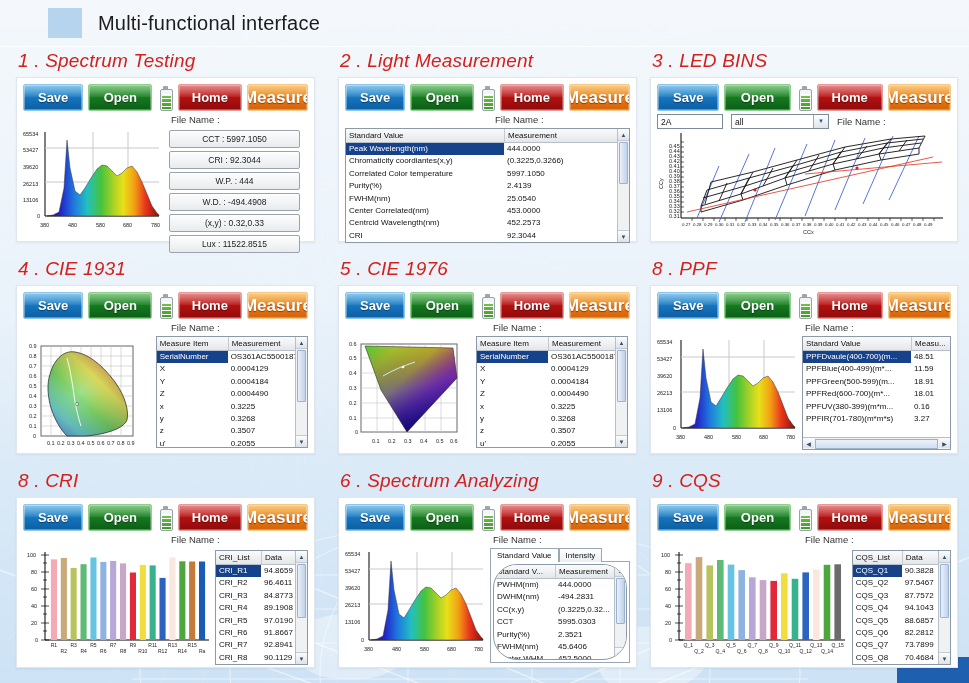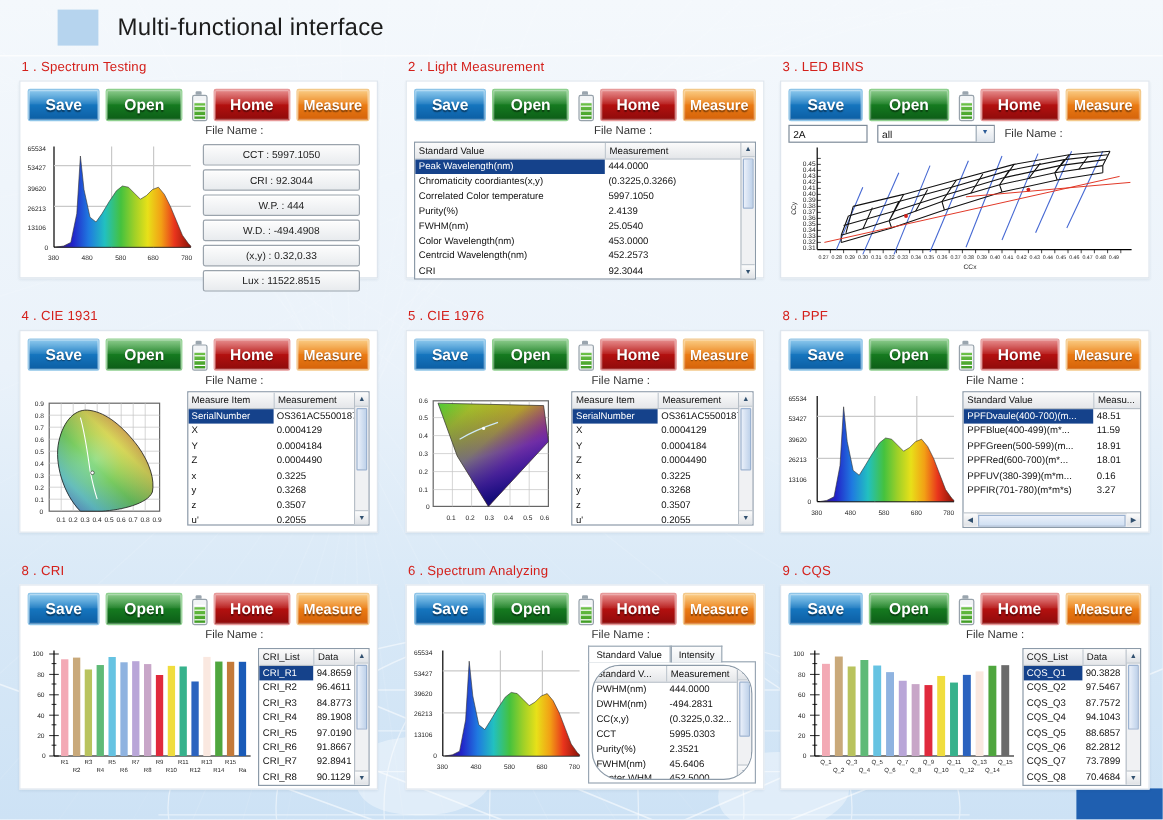--- a/index.html
+++ b/index.html
@@ -28,22 +28,22 @@
   .grid{position:absolute;left:0;top:50px;width:969px;z-index:4;}
   .row{display:flex;}
   .cell{position:relative;}
   .cell.c1{width:322px;padding-left:16px;}
   .cell.c2{width:312px;}
   .cell.c3{width:316px;}
   .row1 .cell{height:196px;}
   .row2 .cell{height:200px;}
   .row3 .cell{height:205px;}
 
-  .panel-title{font-size:11px;color:#d4201b;font-weight:normal;margin:0 0 5px 2px;
-               letter-spacing:.2px;white-space:nowrap;}
+  .panel-title{font-size:19px;color:#d4201b;font-weight:normal;margin:0 0 5px 2px;
+               letter-spacing:.2px;white-space:nowrap;font-style:italic;}
 
   .panel{background:#fff;border:1px solid #dfe6ee;box-shadow:0 1px 2px rgba(30,60,90,.08);
          padding:6px 6px 5px 6px;}
   .p-w1{width:285px;height:152px;}
   .p-w2{width:285px;height:152px;}
   .p-w3{width:294px;height:152px;}
   .row2 .p-w1,.row2 .p-w2{height:156px;}
   .row2 .p-w3{height:156px;}
   .row3 .panel{height:158px;}
 
@@ -57,21 +57,21 @@
        background:linear-gradient(180deg,rgba(255,255,255,.42),rgba(255,255,255,.06));
        pointer-events:none;}
   .btn-save{width:66px;background:linear-gradient(180deg,#3da2e0 0%,#1574bd 52%,#0c5ea3 100%);
             border-color:#8fc5e8;box-shadow:inset 0 0 0 1px rgba(255,255,255,.35);}
   .btn-open{width:70px;background:linear-gradient(180deg,#3aa63a 0%,#15791f 52%,#0c5c17 100%);
             border-color:#8ed08e;box-shadow:inset 0 0 0 1px rgba(255,255,255,.3);}
   .btn-home{width:70px;background:linear-gradient(180deg,#d43b3b 0%,#b2100f 52%,#8e0b0b 100%);
             border-color:#e79a9a;box-shadow:inset 0 0 0 1px rgba(255,255,255,.3);}
   .btn-measure{width:67px;background:linear-gradient(180deg,#f6a62b 0%,#ea7a13 52%,#d4620a 100%);
             border-color:#f3c98a;box-shadow:inset 0 0 0 1px rgba(255,255,255,.3);
-            font-size:12px;}
+            font-size:17px;}
   .battery{width:11px;height:23px;position:relative;margin:0 3px;}
   .battery .cap{position:absolute;left:3px;top:0;width:5px;height:3px;background:#9aa5ae;border-radius:1px 1px 0 0;}
   .battery .body{position:absolute;left:0;top:3px;width:11px;height:20px;border:1px solid #97a2ab;
                  border-radius:2px;background:#f2f4f6;overflow:hidden;}
   .battery .fill{position:absolute;left:1px;right:1px;bottom:1px;height:13px;
                  background:linear-gradient(180deg,#6fc24a,#3e9c22);}
   .battery .seg{position:absolute;left:1px;right:1px;height:1px;background:#fff;}
 
   
   .filerow{font-size:9.5px;color:#333;margin:3px 0 2px 0;height:12px;}
@@ -313,21 +313,21 @@
               </div>
             <div class="r">
                 <div style="width:155px">Purity(%)</div>
                 <div style="width:116px">2.4139</div>
               </div>
             <div class="r">
                 <div style="width:155px">FWHM(nm)</div>
                 <div style="width:116px">25.0540</div>
               </div>
             <div class="r">
-                <div style="width:155px">Color Wavelength(nm)</div>
+                <div style="width:155px">Center Correlated(nm)</div>
                 <div style="width:116px">453.0000</div>
               </div>
             <div class="r">
                 <div style="width:155px">Centrcid Wavelength(nm)</div>
                 <div style="width:116px">452.2573</div>
               </div>
             <div class="r">
                 <div style="width:155px">CRI</div>
                 <div style="width:116px">92.3044</div>
               </div>

